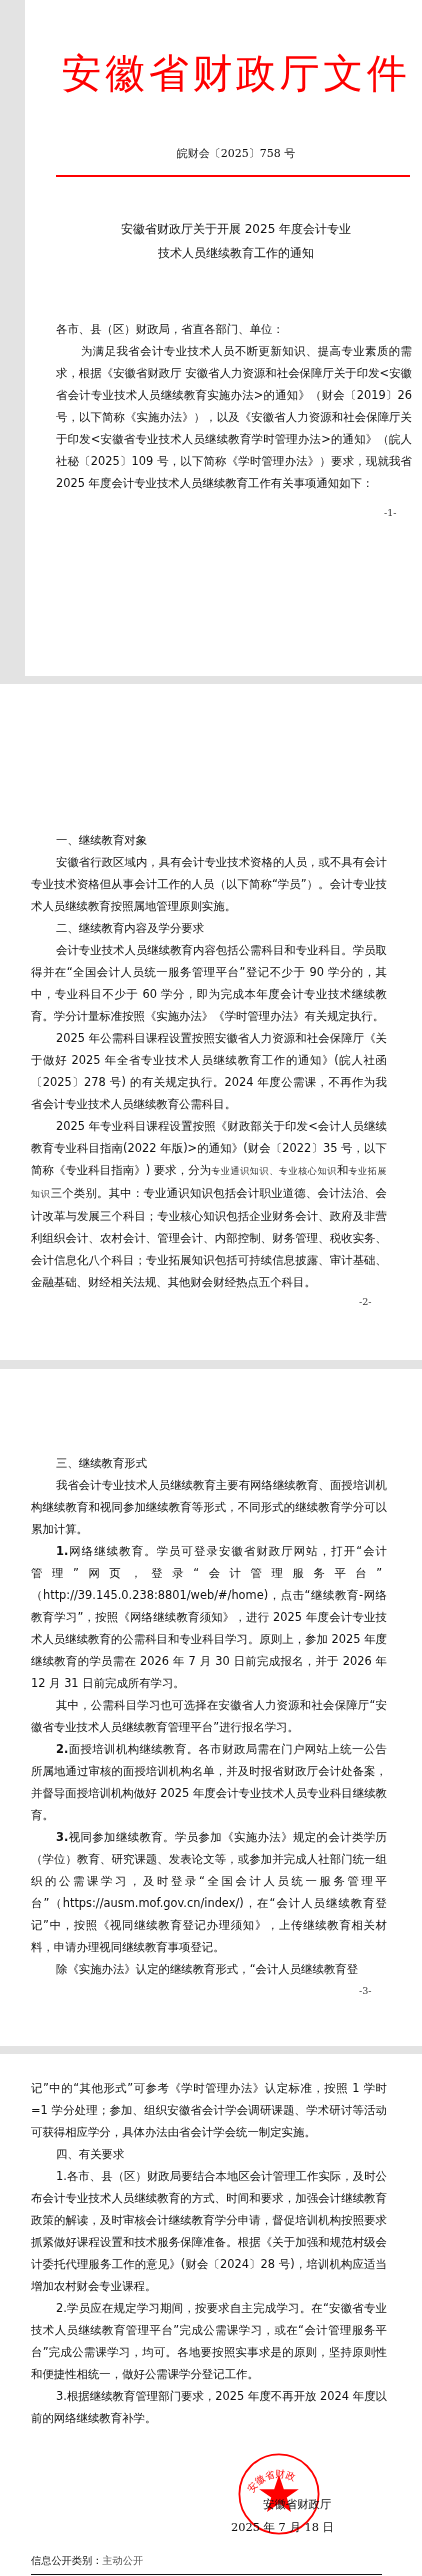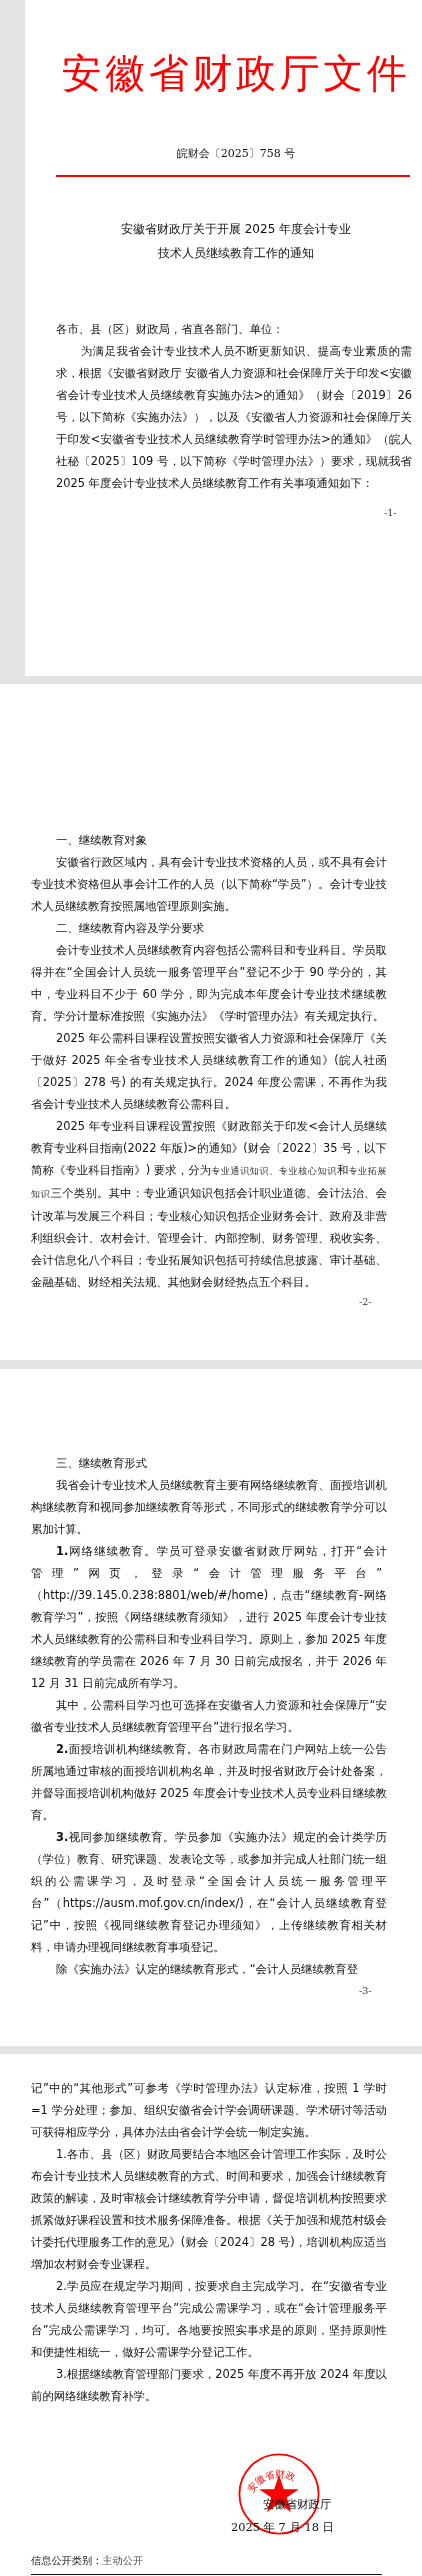--- a/index.html
+++ b/index.html
@@ -74,20 +74,21 @@
     <p class="indent"><b>3.</b><span>视同参加继续教育。学员参加《实施办法》规定的会计类学历（学位）教育、研究课题、发表论文等，或参加并完成人社部门统一组织的公需课学习，及时登录“全国会计人员统一服务管理平台”（https://ausm.mof.gov.cn/index/)，在“会计人员继续教育登记”中，按照《视同继续教育登记办理须知》，上传继续教育相关材料，申请办理视同继续教育事项登记。</span></p>
     <p class="indent">除《实施办法》认定的继续教育形式，“会计人员继续教育登</p>
   </div>
   <div class="abs pnum" style="top:616px;">-3-</div>
 </div>
 <div class="gap"></div>
 
 <div class="page p4">
   <div class="abs body" style="top:23px;">
     <p>记”中的“其他形式”可参考《学时管理办法》认定标准，按照 1 学时=1 学分处理；参加、组织安徽省会计学会调研课题、学术研讨等活动可获得相应学分，具体办法由省会计学会统一制定实施。</p>
+    <p class="indent">四、有关要求</p>
     <p class="indent">1.各市、县（区）财政局要结合本地区会计管理工作实际，及时公布会计专业技术人员继续教育的方式、时间和要求，加强会计继续教育政策的解读，及时审核会计继续教育学分申请，督促培训机构按照要求抓紧做好课程设置和技术服务保障准备。根据《关于加强和规范村级会计委托代理服务工作的意见》(财会〔2024〕28 号)，培训机构应适当增加农村财会专业课程。</p>
     <p class="indent">2.学员应在规定学习期间，按要求自主完成学习。在“安徽省专业技术人员继续教育管理平台”完成公需课学习，或在“会计管理服务平台”完成公需课学习，均可。各地要按照实事求是的原则，坚持原则性和便捷性相统一，做好公需课学分登记工作。</p>
     <p class="indent">3.根据继续教育管理部门要求，2025 年度不再开放 2024 年度以前的网络继续教育补学。</p>
   </div>
 
   <svg class="abs" style="left:237px;top:398px;" width="84" height="84" viewBox="0 0 140 140">
     <circle cx="70" cy="70" r="66" fill="none" stroke="#ff0000" stroke-width="3"></circle>
     <polygon points="70,38 78,62 103,62 83,76 90,100 70,86 50,100 57,76 37,62 62,62" fill="#ff0000"></polygon>
     <path id="arc" d="M 22 78 A 50 50 0 0 1 118 78" fill="none"></path>
     <text font-size="16" fill="#ff0000" font-family="DejaVu Serif, serif"><textPath href="#arc" startOffset="8%">安徽省财政</textPath></text>

